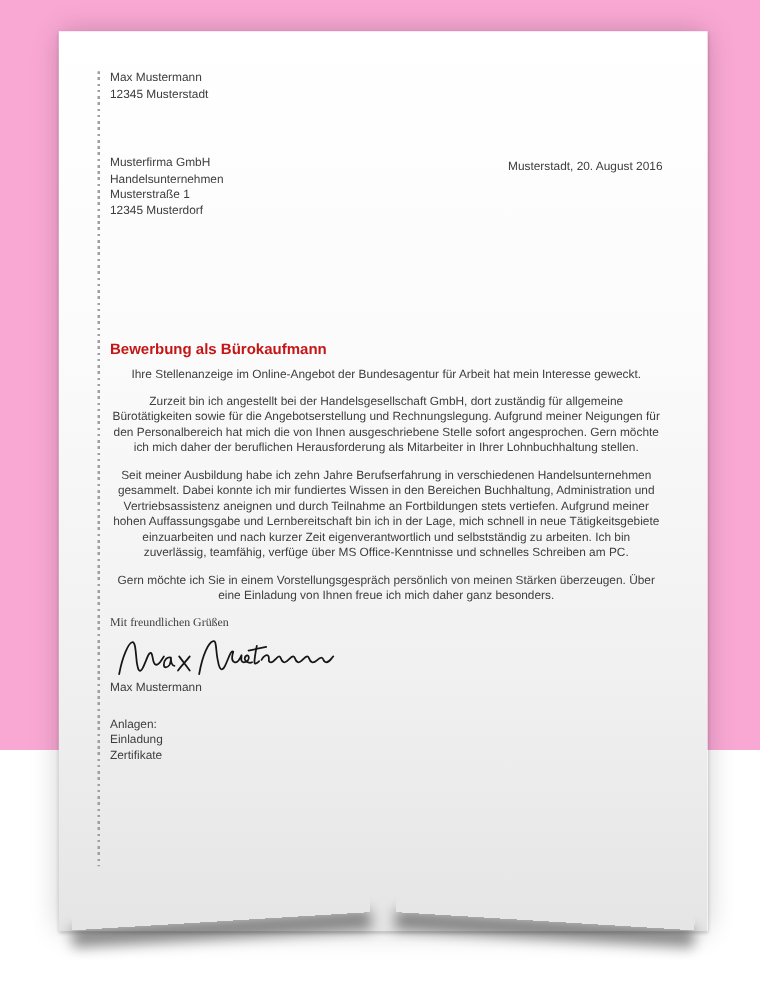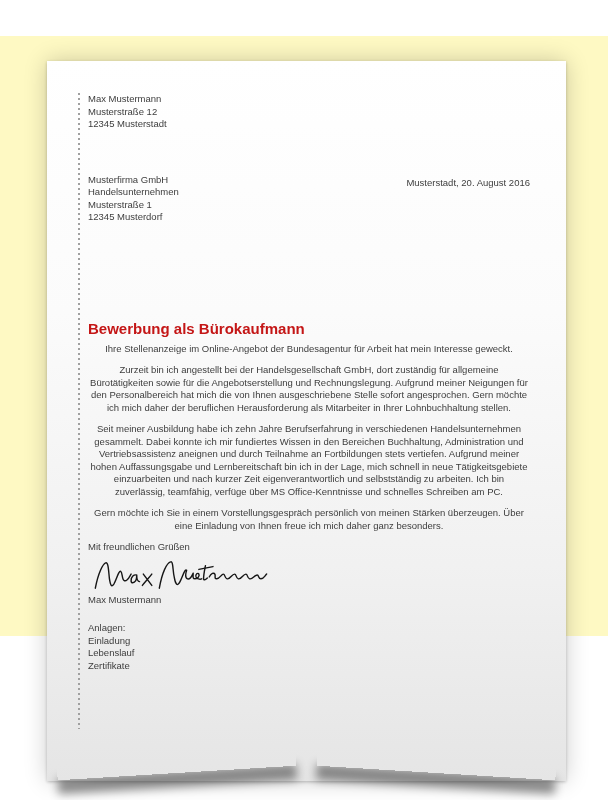--- a/index.html
+++ b/index.html
@@ -6,22 +6,21 @@
   html, body { margin: 0; padding: 0; }
   body {
     width: 608px; height: 800px;
     background: #ffffff;
     font-family: "Liberation Sans", "DejaVu Sans", sans-serif;
     overflow: hidden;
   }
   .canvas {
     position: relative;
     width: 608px; height: 600px;
-    background: #fef9c3;
-    margin-top: 36px;
+    background: #f9a8d4;
   }
   
   .page {
     position: absolute;
     left: 47px; top: 25px;
     width: 519px; height: 720px;
     background: linear-gradient(180deg, #ffffff 0%, #fbfbfb 35%, #f1f1f1 70%, #e5e5e5 100%);
     box-shadow: 0 0 22px rgba(0,0,0,0.20), 0 1px 3px rgba(0,0,0,0.22);
     z-index: 0;
     padding: 32px 36px 0 41px;
@@ -60,27 +59,27 @@
     display: flex;
     justify-content: space-between;
     align-items: flex-start;
   }
   .date-line { text-align: right; transform: translateY(3px); }
 
   .subject {
     margin-top: 98px;
     color: #c41616;
     font-weight: bold;
-    font-size: 15px;
+    font-size: 12px;
     line-height: 13px;
   }
   .salutation { margin-top: 14px; }
   .para { margin: 0; margin-top: 9px; text-align: center; }
   .para.first { margin-top: 8px; }
-  .closing { margin-top: 9px; }
+  .closing { margin-top: 9px; font-family: Liberation Serif, serif; }
 
   .signature {
     margin-top: 6px;
     width: 185px; height: 32px;
     display: block;
   }
   .signature path {
     fill: none;
     stroke: #161616;
     stroke-width: 1.5;
@@ -95,21 +94,20 @@
 </head>
 <body>
 
 <div class="canvas">
   <div class="page">
 
     <div class="fold-line"></div>
 
     <div class="txt sender-block">
       <div class="addr-line">Max Mustermann</div>
-      <div class="addr-line">Musterstraße 12</div>
       <div class="addr-line">12345 Musterstadt</div>
     </div>
 
     <div class="recipient-row">
       <div class="txt">
         <div class="addr-line">Musterfirma GmbH</div>
         <div class="addr-line">Handelsunternehmen</div>
         <div class="addr-line">Musterstraße 1</div>
         <div class="addr-line">12345 Musterdorf</div>
       </div>
@@ -134,18 +132,17 @@
       <path d="M119,6 C118,11 117,17 117,20 C117,22 119,21 121,19"></path>
       <path d="M112,10 L127,7"></path>
       <path d="M123,18 C125,14 128,13 129,15 C130,17 128,20 131,20 C134,20 136,15 138,15 C140,15 139,19 142,20 C145,21 147,15 150,15 C152,15 151,19 154,20 C157,21 159,15 162,15 C164,15 163,19 166,20 C169,21 171,16 174,16 C176,16 175,20 178,20 C181,20 182,17 184,15"></path>
     </svg>
 
     <div class="txt printed-name">Max Mustermann</div>
 
     <div class="txt enclosures">
       <div class="enclosure-item">Anlagen:</div>
       <div class="enclosure-item">Einladung</div>
-      <div class="enclosure-item">Lebenslauf</div>
       <div class="enclosure-item">Zertifikate</div>
     </div>
 
   </div>
 </div>
 
 </body></html>

